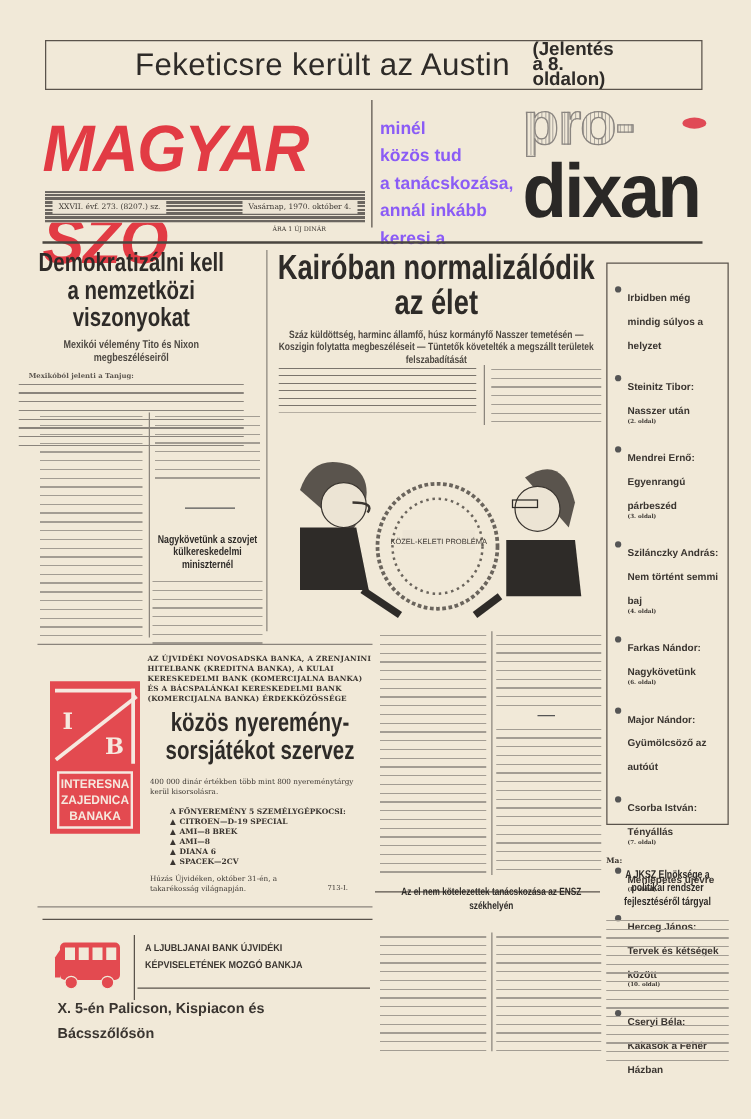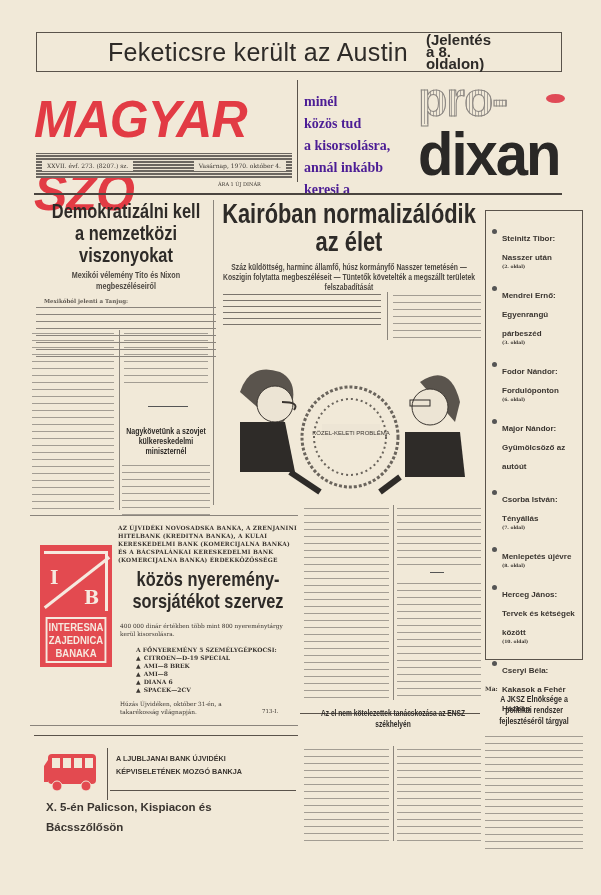--- a/index.html
+++ b/index.html
@@ -6,21 +6,21 @@
 body{width:601px;height:895px;background:#f1e9d8;font-family:"DejaVu Serif",serif;color:#3a3530;position:relative;overflow:hidden}
 .abs{position:absolute}
 .banner{left:36px;top:32px;width:526px;height:40px;border:1px solid #5a534b;display:flex;align-items:center;justify-content:center}
 .banner-title{font-family:"Liberation Sans",sans-serif;font-size:25px;color:#2e2b28;letter-spacing:.3px;margin-right:18px}
 .banner-note{font-family:"Liberation Sans",sans-serif;font-weight:bold;font-size:15px;line-height:12px;color:#2e2b28}
 .masthead{left:34px;top:84px;width:262px;height:70px;font-family:"Liberation Sans",sans-serif;font-weight:900;font-style:italic;color:#e23b44;font-size:50px;letter-spacing:-1px;line-height:70px;transform:scaleY(1.05)}
 .datebar{left:36px;top:153px;width:256px;height:25px;background:repeating-linear-gradient(0deg,#6b6660 0 2px,#eae2d2 2px 3px),#6b6660;display:flex;align-items:center;justify-content:space-between;padding:0 6px}
 .datebar span{background:#ece4d4;font-size:6px;padding:2px 5px;color:#3a3530}
 .price{left:218px;top:181px;font-size:5px;color:#3a3530}
 .vrule{left:297px;top:80px;width:1px;height:102px;background:#5a534b}
-.ad-text{left:304px;top:91px;font-family:Liberation Serif, serif;font-weight:bold;font-size:14px;line-height:22px;color:#4c1d95}
+.ad-text{left:304px;top:91px;font-family:Liberation Sans, sans-serif;font-weight:bold;font-size:14px;line-height:22px;color:#8b5cf6}
 .pro{left:418px;top:76px;font-family:"Liberation Sans",sans-serif;font-weight:bold;font-size:48px;color:transparent;-webkit-text-stroke:1px #8a8580;background:repeating-linear-gradient(90deg,#a8a39b 0 1px,transparent 1px 3px);-webkit-background-clip:text;background-clip:text;letter-spacing:-1px;line-height:48px}
 .dixan{left:418px;top:125px;font-family:"Liberation Sans",sans-serif;font-weight:bold;font-size:58px;color:#2a2826;letter-spacing:-2px;line-height:58px;transform:scaleY(1.05)}
 .badge{left:546px;top:94px;width:19px;height:9px;background:#e04a56;border-radius:50%}
 .hrule{left:34px;top:193px;width:528px;height:2px;background:#4a453f}
 .h1{font-family:"Liberation Sans",sans-serif;font-weight:bold;color:#2e2b28;text-align:center;transform:scaleX(.78);transform-origin:center top}
 .sub{font-family:"Liberation Sans",sans-serif;font-weight:bold;color:#4d4842;text-align:center;transform:scaleX(.8)}
 .body{font-size:5.5px;line-height:7.2px;color:#6e6860;text-align:justify;overflow:hidden}
 .col-rule{width:1px;background:#8b857c}
 .sidebox{left:485px;top:210px;width:98px;height:450px;border:1px solid #5a534b;padding:15px 6px 6px 6px}
 .side-item{display:flex;gap:5px;margin-bottom:14px}
@@ -43,31 +43,31 @@
 <div class="abs datebar">
   <span>XXVII. évf. 273. (8207.) sz.</span>
   <span>Vasárnap, 1970. október 4.</span>
 </div>
 <div class="abs price">ÁRA 1 ÚJ DINÁR</div>
 <div class="abs vrule"></div>
 
 <div class="abs ad-text">
   <div>minél</div>
   <div>közös tud</div>
-  <div>a kisorsolásra,</div>
+  <div>a tanácskozása,</div>
   <div>annál inkább</div>
   <div>keresi a</div>
 </div>
 <div class="abs pro">pro-</div>
 <div class="abs dixan">dixan</div>
 <div class="abs badge"></div>
 
 <div class="abs hrule"></div>
 
-<div class="abs" style="left:36px;top:200px;width:180px">
+<div class="abs" style="left:15px;top:200px;width:180px">
   <div class="h1" style="font-size:21px;line-height:22px;width:230px;margin-left:-25px">
     <div>Demokratizálni kell</div>
     <div>a nemzetközi viszonyokat</div>
   </div>
   <div class="sub" style="font-size:9px;line-height:11px;margin-top:4px">
     <div>Mexikói vélemény Tito és Nixon</div>
     <div>megbeszéléseiről</div>
   </div>
   <div class="body" style="margin-top:6px;padding:0 8px;font-weight:bold;color:#5e5851">Mexikóból jelenti a Tanjug:</div>
   <div class="body" style="padding:0 6px;height:56px;font-weight:bold;color:#6a645c;background:repeating-linear-gradient(180deg,transparent 0 2px,#8a847c 2px 3px,transparent 3px 7px)"></div>
@@ -124,29 +124,37 @@
     <div>székhelyén</div>
   </div>
 </div>
 <div class="abs body" style="left:304px;top:746px;width:85px;height:95px;background:repeating-linear-gradient(180deg,transparent 0 3px,#a39d93 3px 4px,transparent 4px 7px)"></div>
 <div class="abs col-rule" style="left:393px;top:746px;height:95px"></div>
 <div class="abs body" style="left:397px;top:746px;width:84px;height:95px;background:repeating-linear-gradient(180deg,transparent 0 3px,#a39d93 3px 4px,transparent 4px 7px)"></div>
 
 <div class="abs sidebox">
   <div class="side-item">
       <span class="dot"></span>
+      <div><span class="side-title">Irbidben még mindig súlyos a helyzet</span><span class="side-page"></span></div>
+    </div>
+  <div class="side-item">
+      <span class="dot"></span>
       <div><span class="side-title">Steinitz Tibor: Nasszer után</span><span class="side-page">(2. oldal)</span></div>
     </div>
   <div class="side-item">
       <span class="dot"></span>
       <div><span class="side-title">Mendrei Ernő: Egyenrangú párbeszéd</span><span class="side-page">(3. oldal)</span></div>
     </div>
   <div class="side-item">
       <span class="dot"></span>
-      <div><span class="side-title">Fodor Nándor: Fordulóponton</span><span class="side-page">(6. oldal)</span></div>
+      <div><span class="side-title">Szilánczky András: Nem történt semmi baj</span><span class="side-page">(4. oldal)</span></div>
+    </div>
+  <div class="side-item">
+      <span class="dot"></span>
+      <div><span class="side-title">Farkas Nándor: Nagykövetünk</span><span class="side-page">(6. oldal)</span></div>
     </div>
   <div class="side-item">
       <span class="dot"></span>
       <div><span class="side-title">Major Nándor: Gyümölcsöző az autóút</span><span class="side-page"></span></div>
     </div>
   <div class="side-item">
       <span class="dot"></span>
       <div><span class="side-title">Csorba István: Tényállás</span><span class="side-page">(7. oldal)</span></div>
     </div>
   <div class="side-item">

